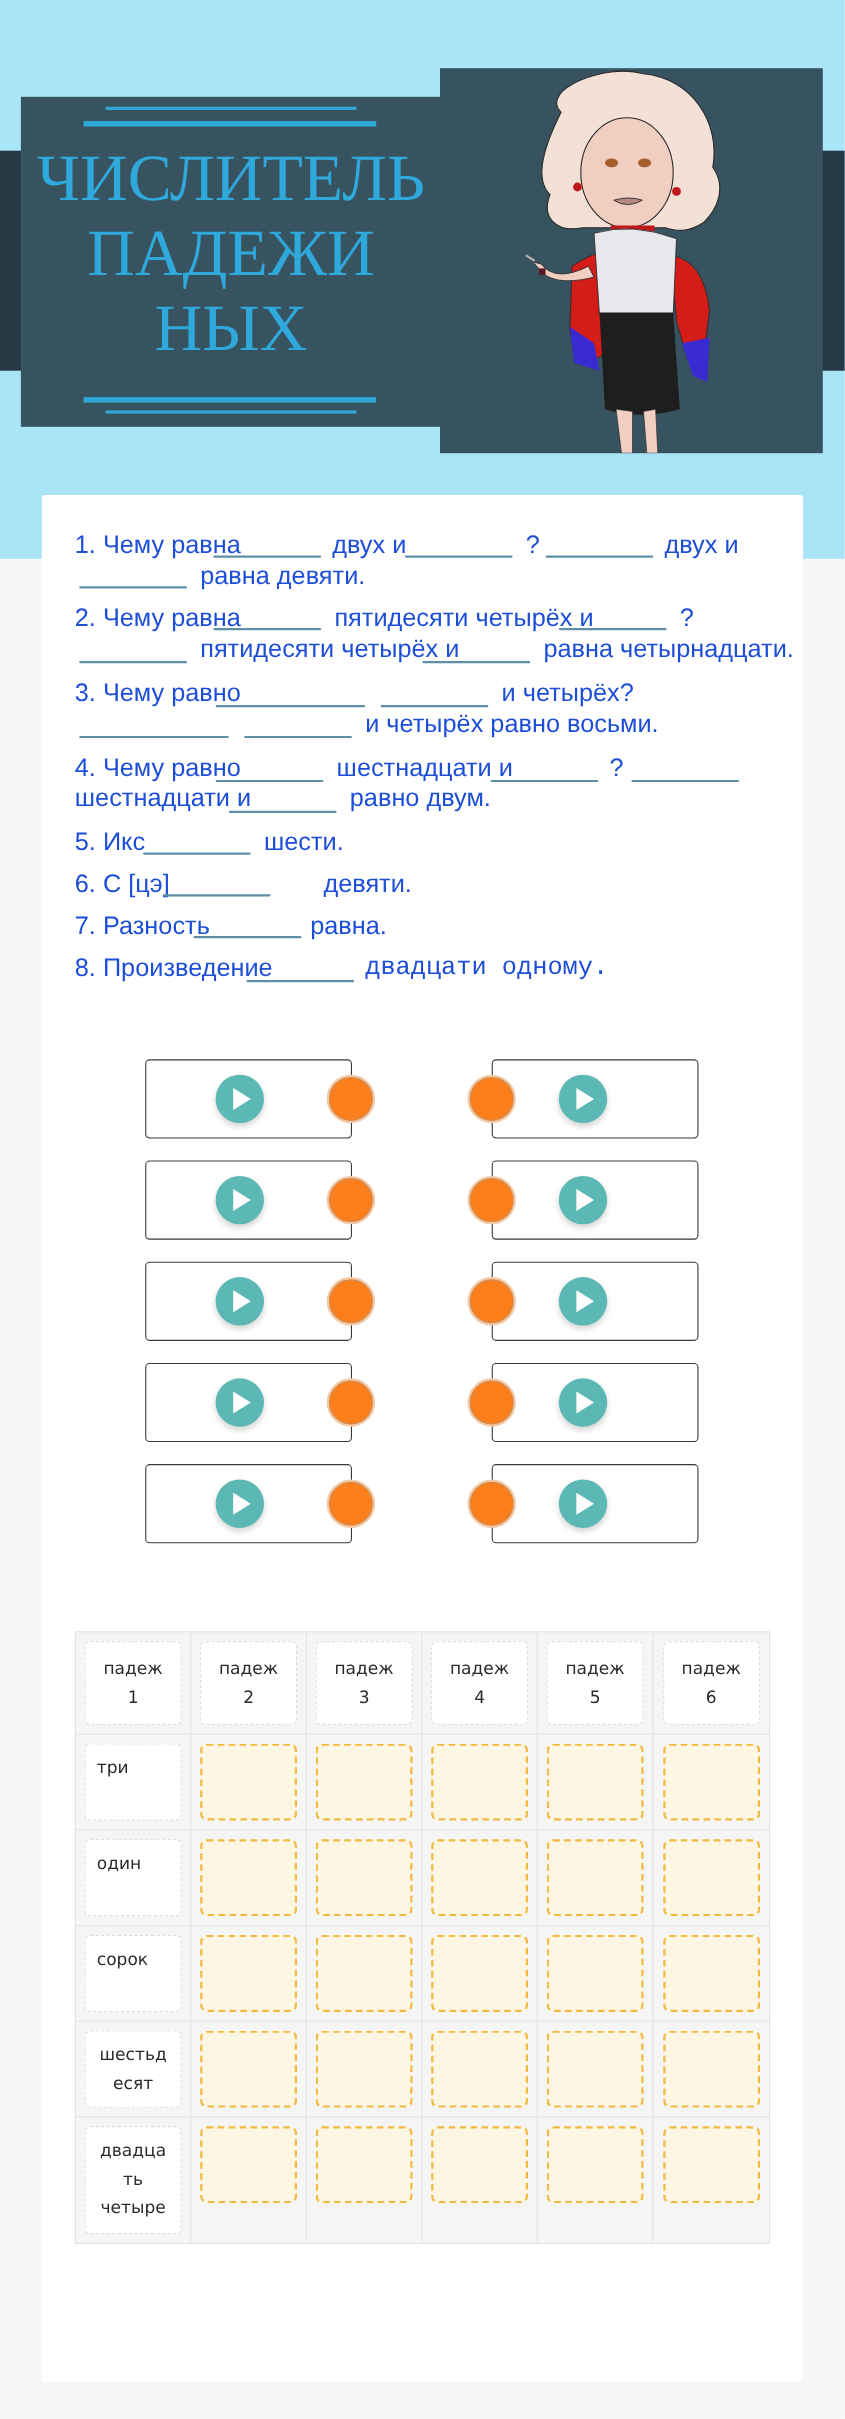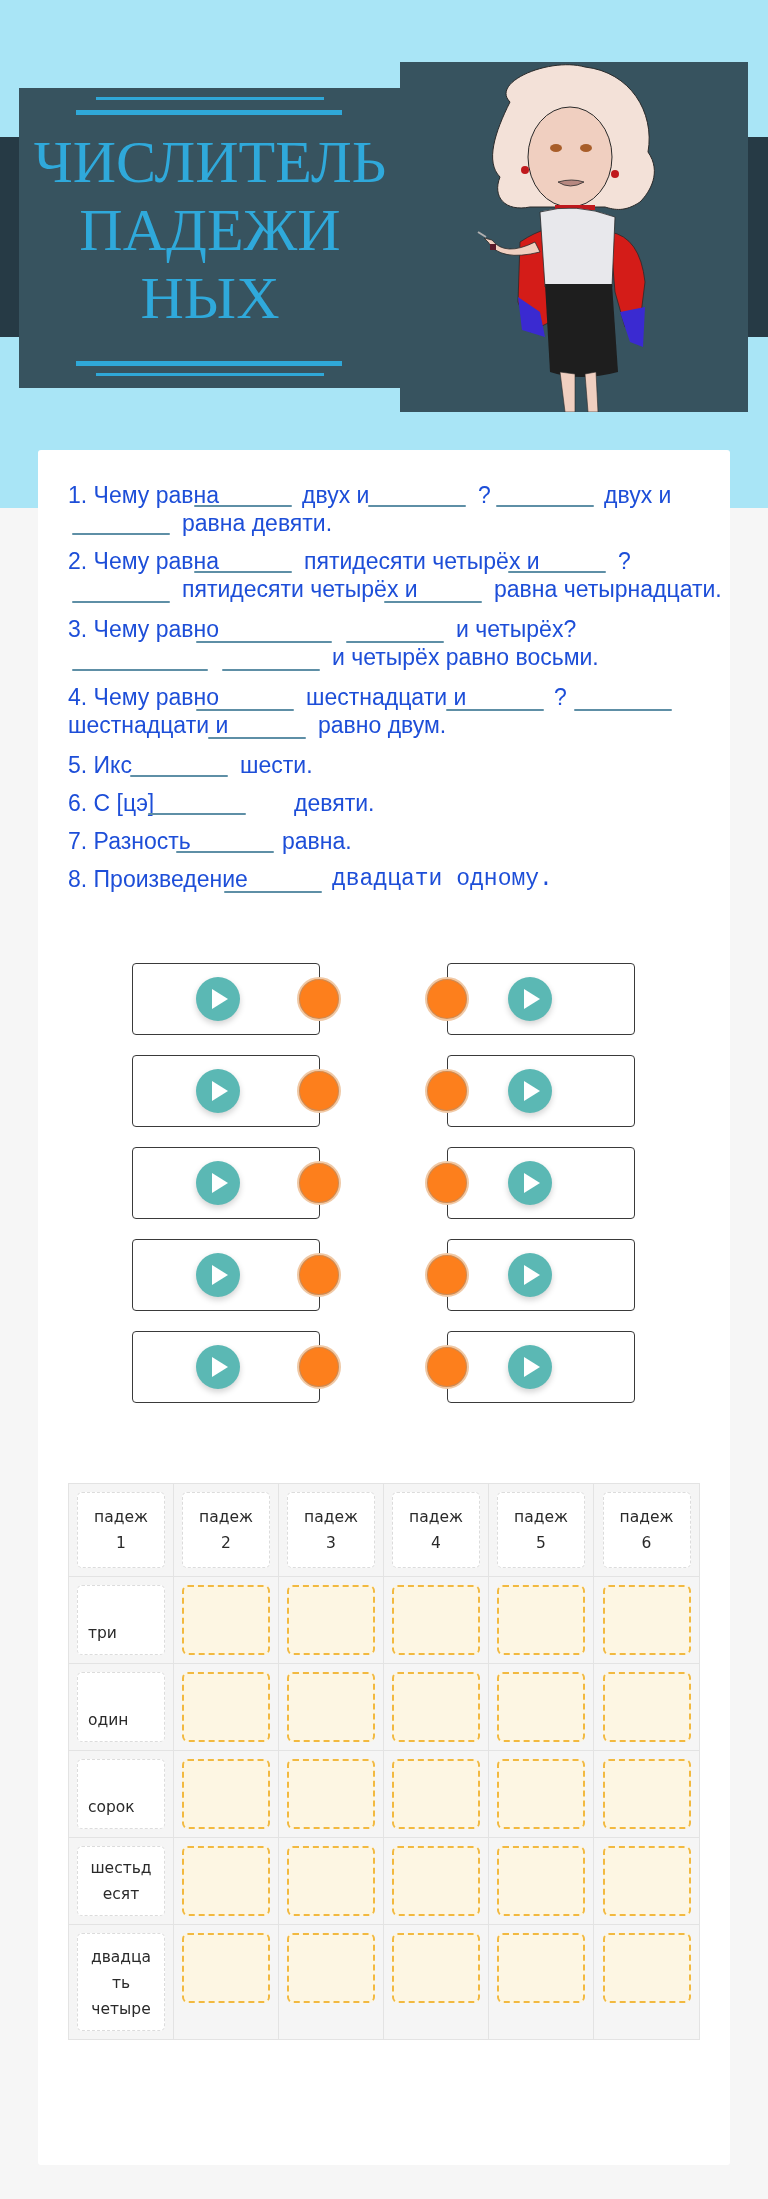--- a/index.html
+++ b/index.html
@@ -87,21 +87,21 @@
   .head-card {
     width: 88px; height: 76px; background: #fff;
     border: 1.5px dashed #dcdcdc; border-radius: 5px;
     display: flex; align-items: center; justify-content: center; text-align: center;
     font-size: 17px; line-height: 26px; color: #2a2a2a;
     font-family: "DejaVu Sans", sans-serif; font-size: 15.5px;
   }
   .row-card {
     width: 88px; min-height: 70px; background: #fff;
     border: 1.5px dashed #dcdcdc; border-radius: 5px;
-    display: flex; align-items: flex-end; justify-content: flex-start;
+    display: flex; align-items: flex-start; justify-content: flex-start;
     padding: 8px 10px;
     font-family: "DejaVu Sans", sans-serif; font-size: 15.5px; line-height: 26px; color: #2a2a2a;
   }
   .row-card.center { justify-content: center; text-align: center; }
   .drop {
     width: 88px; height: 70px; background: #fdf6e3;
     border: 2px dashed #f2b940; border-radius: 6px;
   }
 </style>
 </head>

